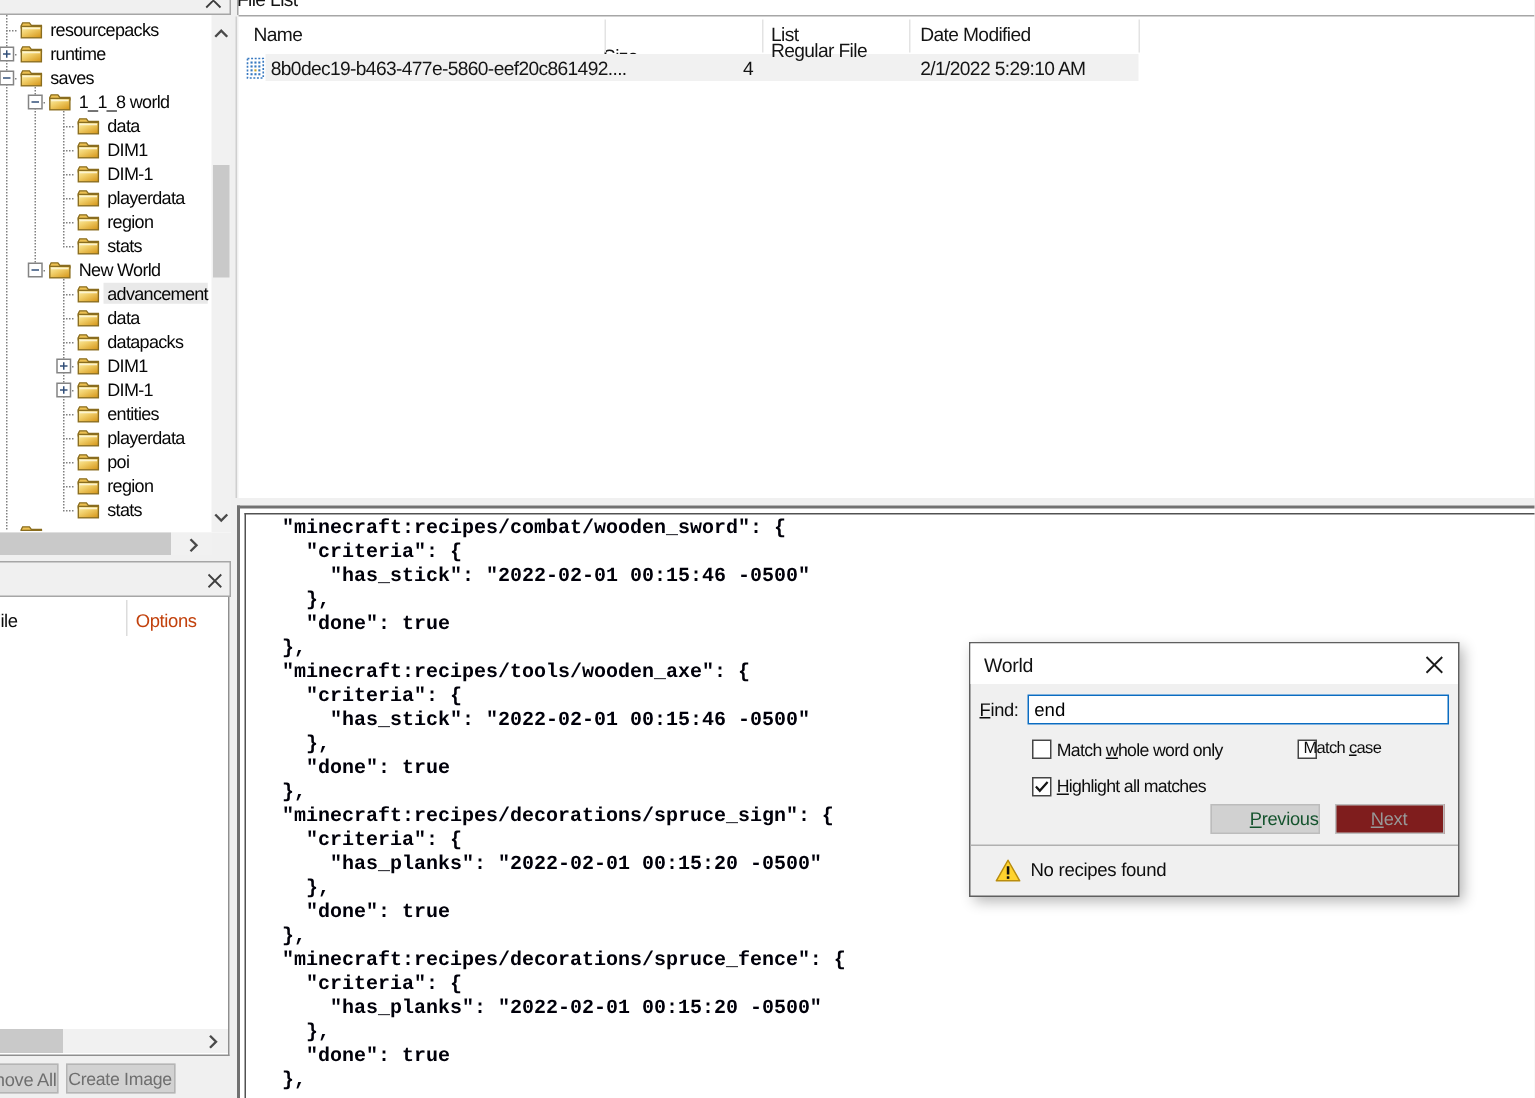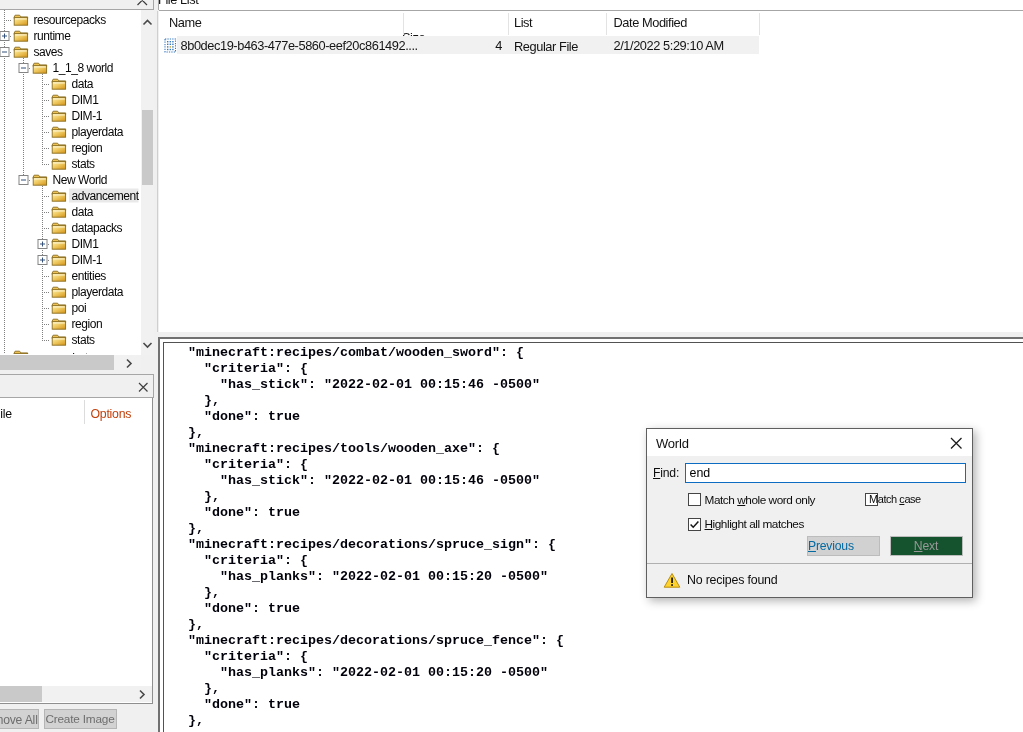--- a/index.html
+++ b/index.html
@@ -180,21 +180,21 @@
     <rect x="3" y="8.2" width="1.4" height="1.4"></rect>
       <rect x="8.2" y="8.2" width="1.4" height="1.4"></rect>
     <rect x="3" y="10.8" width="1.4" height="1.4"></rect>
       <rect x="5.6" y="10.8" width="1.4" height="1.4"></rect>
       <rect x="8.2" y="10.8" width="1.4" height="1.4"></rect>
   </g>
   <rect x="5.6" y="8.2" width="1.4" height="1.4" fill="#c8a227"></rect>
 </svg>
 <div class="txt lv" style="left:180.5px;top:37.5px">8b0dec19-b463-477e-5860-eef20c861492....</div>
 <div class="txt lv" style="left:402px;top:37.5px;width:100px;text-align:right">4</div>
-<div class="txt lv" style="left:514px;top:39px">Regular File</div>
+<div class="txt lv" style="left:514px;top:26px">Regular File</div>
 <div class="txt lv" style="left:613.5px;top:37.5px">2/1/2022 5:29:10 AM</div>
 
 <div class="abs" style="left:158px;top:337px;width:866px;height:396px;background:#fff;border-top:2.2px solid #717171;border-left:2.2px solid #717171"></div>
 <div class="abs" style="left:162.5px;top:341.5px;width:861px;height:391px;border-top:1.3px solid #525252;border-left:1.3px solid #525252"></div>
 <pre class="abs" style="left:172px;top:344.5px;font-family:'Liberation Mono',monospace;font-size:13.333px;line-height:16px;font-weight:bold;color:#00000a">  "minecraft:recipes/combat/wooden_sword": {
     "criteria": {
       "has_stick": "2022-02-01 00:15:46 -0500"
     },
     "done": true
   },
@@ -232,22 +232,22 @@
   <div class="txt" style="left:57.5px;top:63.5px;font-size:11.8px;letter-spacing:-0.45px;color:#0d0d0d">Match <u>w</u>hole word only</div>
   <div class="abs" style="left:218px;top:63.5px;width:13px;height:13px;background:#fff;border:1px solid #454545"></div>
   <div class="txt" style="left:222px;top:63.5px;font-size:11px;letter-spacing:-0.45px;color:#0d0d0d">Match <u>c</u>ase</div>
 
   <div class="abs" style="left:40.5px;top:88.5px;width:13px;height:13px;background:#fff;border:1px solid #454545"></div>
   <svg class="abs" style="left:40.5px;top:88.5px" width="13" height="13">
       <path d="M2.6,6.4 L5.2,9.2 L10.4,3.4" fill="none" stroke="#161616" stroke-width="1.5"></path>
     </svg>
   <div class="txt" style="left:57.5px;top:88px;font-size:11.8px;letter-spacing:-0.45px;color:#0d0d0d"><u>H</u>ighlight all matches</div>
 
-  <div class="abs" style="left:160px;top:107px;width:73px;height:20px;background:#d1d1d1;border:1px solid #bcbcbc;text-align:left;line-height:18px;font-size:12.2px;letter-spacing:-0.2px;color:#0369a1"><u>P</u>revious</div>
-  <div class="abs" style="left:242.5px;top:107px;width:73px;height:20px;background:#14532d;border:1px solid #bcbcbc;text-align:center;line-height:18px;font-size:12.2px;letter-spacing:-0.2px;color:#989898"><u>N</u>ext</div>
+  <div class="abs" style="left:160px;top:107px;width:73px;height:20px;background:#d1d1d1;border:1px solid #bcbcbc;text-align:right;line-height:18px;font-size:12.2px;letter-spacing:-0.2px;color:#14532d"><u>P</u>revious</div>
+  <div class="abs" style="left:242.5px;top:107px;width:73px;height:20px;background:#7f1d1d;border:1px solid #bcbcbc;text-align:center;line-height:18px;font-size:12.2px;letter-spacing:-0.2px;color:#989898"><u>N</u>ext</div>
 
   <div class="abs" style="left:0;top:134px;width:325px;height:1px;background:#b0b0b0"></div>
   <svg class="abs" style="left:16px;top:142.5px" width="18" height="17">
     <path d="M9,1.5 L16.8,15.2 L1.2,15.2 Z" fill="#ffd32e" stroke="#b98d0e" stroke-width="1" stroke-linejoin="round"></path>
     <rect x="8.2" y="5.5" width="1.7" height="5.5" fill="#111"></rect>
     <rect x="8.2" y="12.2" width="1.7" height="1.7" fill="#111"></rect>
   </svg>
   <div class="txt" style="left:40px;top:143.5px;font-size:12.4px;letter-spacing:-0.2px;color:#0d0d0d">No recipes found</div>
 </div>
 

